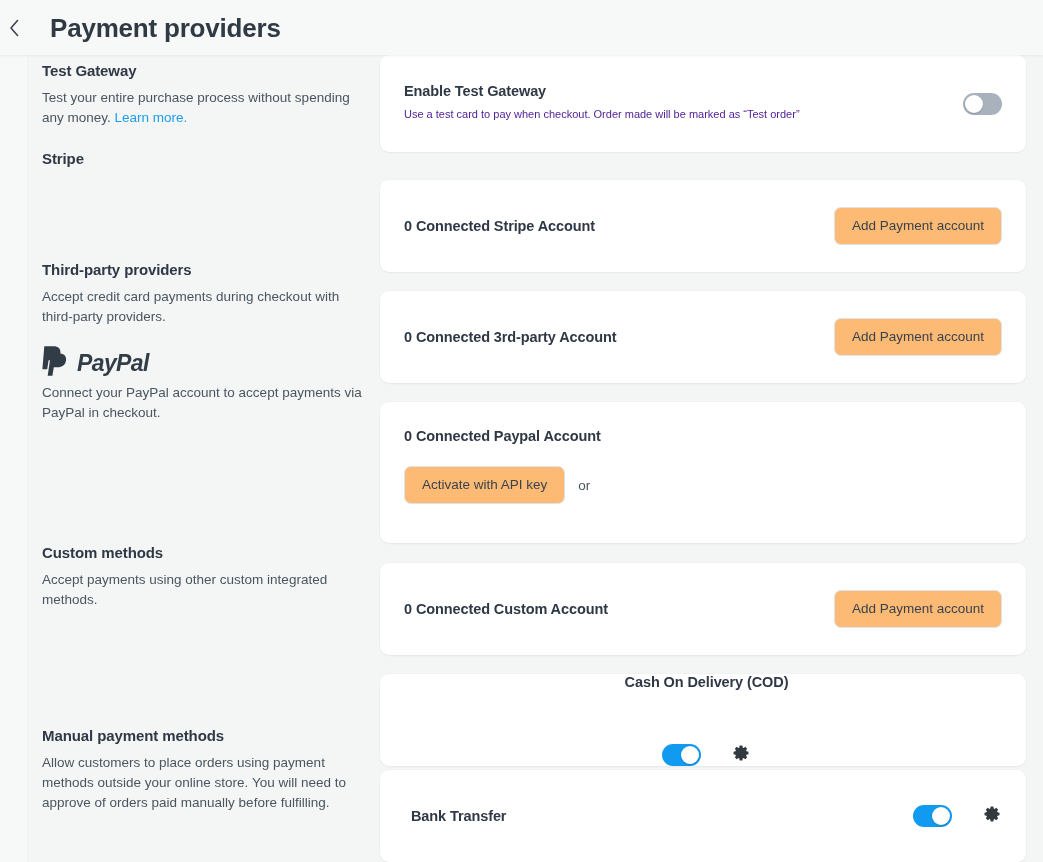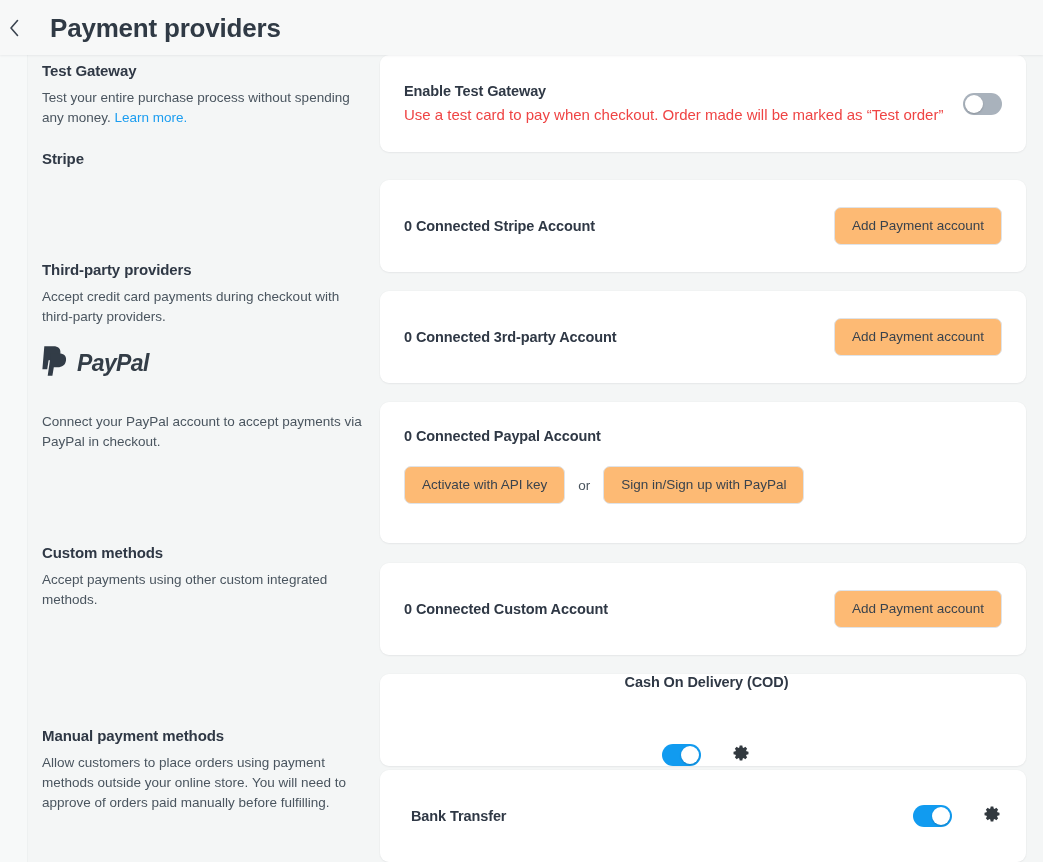--- a/index.html
+++ b/index.html
@@ -112,21 +112,21 @@
   }
   .sec p a {
     color: #1b9df0;
     text-decoration: none;
   }
 
   .paypal-logo {
     display: flex;
     align-items: center;
     gap: 6px;
-    margin-bottom: 31px;
+    margin-bottom: 2px;
   }
   .paypal-mark { display: block; }
   .paypal-word {
     font-family: "Liberation Sans", sans-serif;
     font-style: italic;
     font-weight: bold;
     font-size: 23px;
     color: #333d47;
     letter-spacing: -0.6px;
   }
@@ -147,22 +147,22 @@
     height: 100%;
     padding: 0 24px;
   }
   .card-title {
     font-size: 14.5px;
     font-weight: bold;
     color: #2f3845;
     letter-spacing: -0.1px;
   }
   .card-sub {
-    font-size: 15px;
-    color: #ef4444;
+    font-size: 11px;
+    color: #4c1d95;
     margin-top: 6px;
     line-height: 19px;
   }
 
   
   .toggle {
     width: 39px;
     height: 22px;
     border-radius: 11px;
     position: relative;
@@ -316,21 +316,20 @@
           <button class="btn">Add Payment account</button>
         </div>
       </div>
 
       <div class="card" style="top:347px; height:141px;">
         <div class="card-inner" style="display:block; padding-top:26px;">
           <div class="card-title">0 Connected Paypal Account</div>
           <div class="btn-row">
             <button class="btn">Activate with API key</button>
             <span class="or-text">or</span>
-            <button class="btn">Sign in/Sign up with PayPal</button>
           </div>
         </div>
       </div>
 
       <div class="card" style="top:508px; height:92px;">
         <div class="card-inner">
           <div class="card-title">0 Connected Custom Account</div>
           <button class="btn">Add Payment account</button>
         </div>
       </div>

